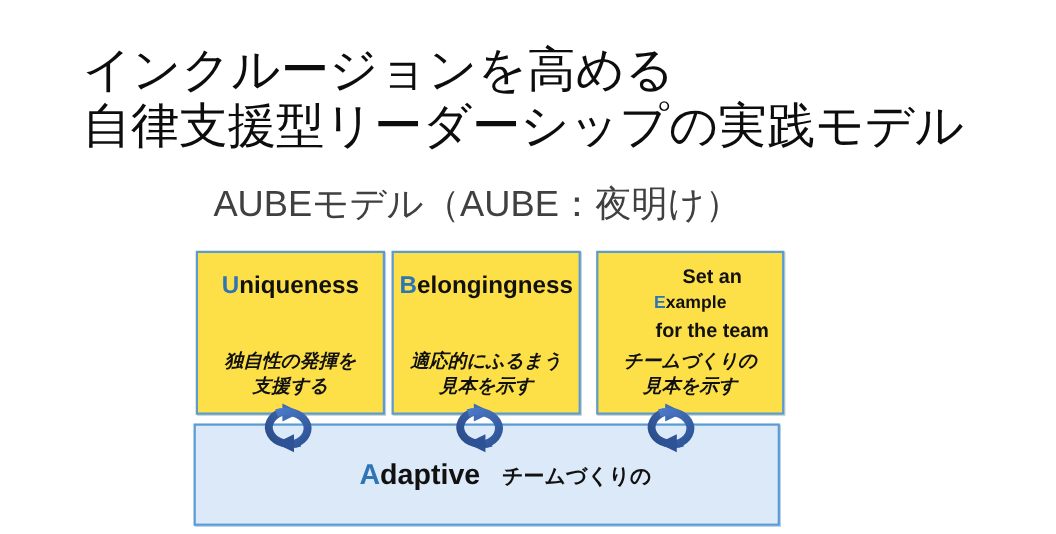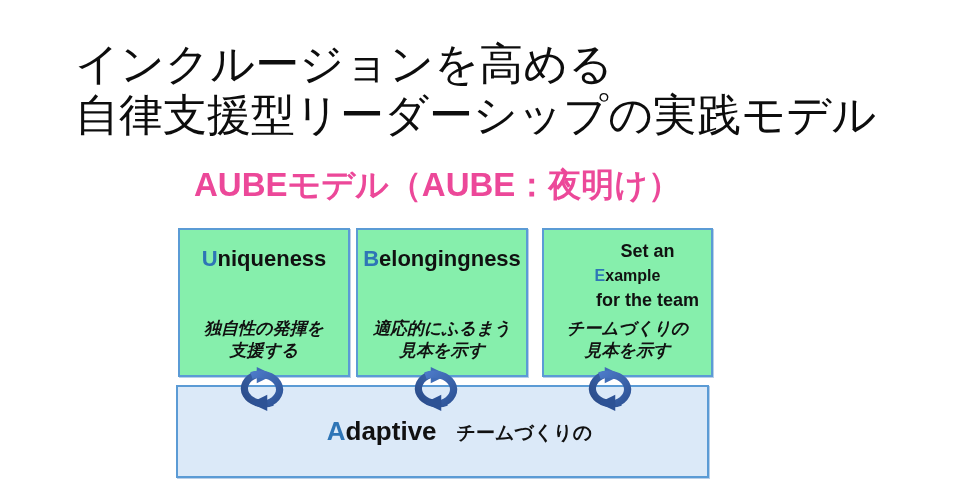--- a/index.html
+++ b/index.html
@@ -9,26 +9,26 @@
   }
   
   .page-title{
     position:absolute;left:75px;top:18px;
     font-size:44px;line-height:51px;color:#0d0d0d;font-weight:400;
     letter-spacing:0px;white-space:nowrap;margin-top:20px;
   }
   
   .aube-heading{
     position:absolute;left:194px;top:163px;
-    font-size:33px;font-weight:700;color:#ec4899;white-space:nowrap;
+    font-size:33px;font-weight:400;color:#404040;white-space:nowrap;
   }
   
   .abox{
     position:absolute;top:228px;height:149px;box-sizing:border-box;
-    background:#86efac;border:2px solid #5B9BD5;
+    background:#fde047;border:2px solid #5B9BD5;
     box-shadow:1px 1px 0 0 #b9cfe8;
   }
   #box-u{left:178px;width:172px;}
   #box-b{left:356px;width:172px;}
   #box-e{left:542px;width:171px;}
   #box-a{
     position:absolute;left:176px;top:385px;width:533px;height:93px;box-sizing:border-box;
     background:#DBE9F8;border:2px solid #5B9BD5;box-shadow:1px 1px 0 0 #b9cfe8;
   }
   .box-heading{

